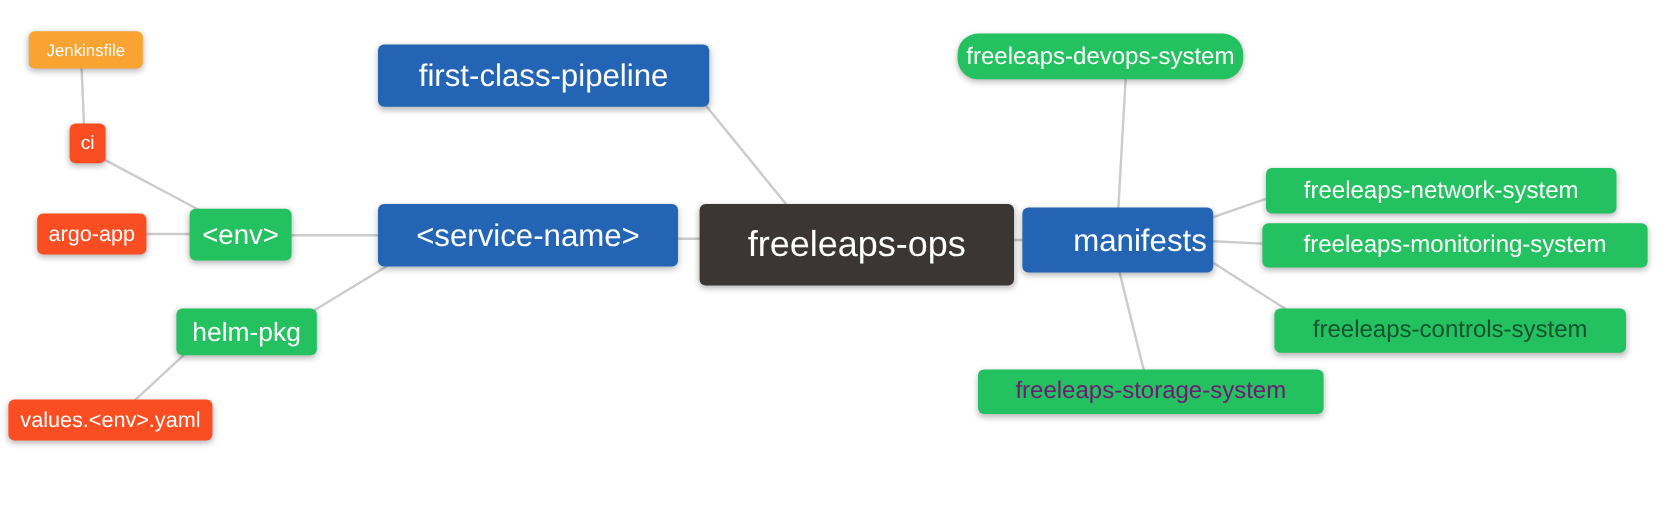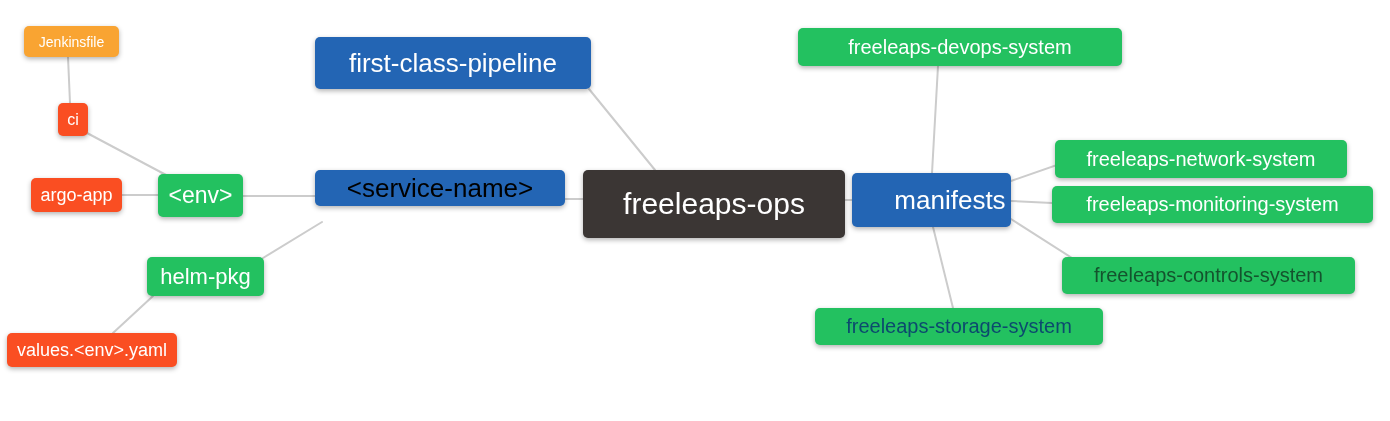--- a/index.html
+++ b/index.html
@@ -58,22 +58,22 @@
       <line x1="933" y1="227" x2="953" y2="308" stroke="#cccccc" stroke-width="2" stroke-linecap="round"></line>
     </svg>
   <div id="node-layer">
       <div class="node" style="left: 24px; top: 26px; width: 95px; height: 31px; font-size: 14px; background: rgb(249, 164, 50); color: rgb(255, 255, 255);">Jenkinsfile</div>
       <div class="node" style="left: 58px; top: 103px; width: 30px; height: 33px; font-size: 16px; background: rgb(250, 78, 34); color: rgb(255, 255, 255);">ci</div>
       <div class="node" style="left: 31px; top: 178px; width: 91px; height: 34px; font-size: 18px; background: rgb(250, 78, 34); color: rgb(255, 255, 255);">argo-app</div>
       <div class="node" style="left: 158px; top: 174px; width: 85px; height: 43px; font-size: 23px; background: rgb(35, 193, 96); color: rgb(255, 255, 255);">&lt;env&gt;</div>
       <div class="node" style="left: 147px; top: 257px; width: 117px; height: 39px; font-size: 22px; background: rgb(35, 193, 96); color: rgb(255, 255, 255);">helm-pkg</div>
       <div class="node" style="left: 7px; top: 333px; width: 170px; height: 34px; font-size: 18px; background: rgb(250, 78, 34); color: rgb(255, 255, 255);">values.&lt;env&gt;.yaml</div>
       <div class="node" style="left: 315px; top: 37px; width: 276px; height: 52px; font-size: 26px; background: rgb(35, 101, 180); color: rgb(255, 255, 255);">first-class-pipeline</div>
-      <div class="node" style="left: 315px; top: 170px; width: 250px; height: 36px; font-size: 26px; background: rgb(35, 101, 180); color: #000000;">&lt;service-name&gt;</div>
+      <div class="node" style="left: 315px; top: 170px; width: 250px; height: 52px; font-size: 26px; background: rgb(35, 101, 180); color: #ffffff;">&lt;service-name&gt;</div>
       <div class="node" style="left: 583px; top: 170px; width: 262px; height: 68px; font-size: 30px; background: rgb(59, 54, 52); color: rgb(255, 255, 255);">freeleaps-ops</div>
       <div class="node" style="left: 852px; top: 173px; width: 159px; height: 54px; font-size: 26px; background: rgb(35, 101, 180); color: rgb(255, 255, 255); padding-left: 37px;">manifests</div>
-      <div class="node" style="left: 798px; top: 28px; width: 324px; height: 38px; font-size: 20px; background: rgb(35, 193, 96); color: rgb(255, 255, 255);">freeleaps-devops-system</div>
+      <div class="node" style="left: 798px; top: 28px; width: 238px; height: 38px; font-size: 20px; background: rgb(35, 193, 96); color: rgb(255, 255, 255); border-radius: 17px;">freeleaps-devops-system</div>
       <div class="node" style="left: 1055px; top: 112px; width: 292px; height: 38px; font-size: 20px; background: rgb(35, 193, 96); color: rgb(255, 255, 255); margin-top: 28px;">freeleaps-network-system</div>
       <div class="node" style="left: 1052px; top: 186px; width: 321px; height: 37px; font-size: 20px; background: rgb(35, 193, 96); color: rgb(255, 255, 255);">freeleaps-monitoring-system</div>
       <div class="node" style="left: 1062px; top: 257px; width: 293px; height: 37px; font-size: 20px; background: rgb(35, 193, 96); color: #14532d;">freeleaps-controls-system</div>
-      <div class="node" style="left: 815px; top: 308px; width: 288px; height: 37px; font-size: 20px; background: rgb(35, 193, 96); color: #0c4a6e;">freeleaps-storage-system</div>
+      <div class="node" style="left: 815px; top: 308px; width: 288px; height: 37px; font-size: 20px; background: rgb(35, 193, 96); color: #701a75;">freeleaps-storage-system</div>
     </div>
 </div>
 
 </body></html>

